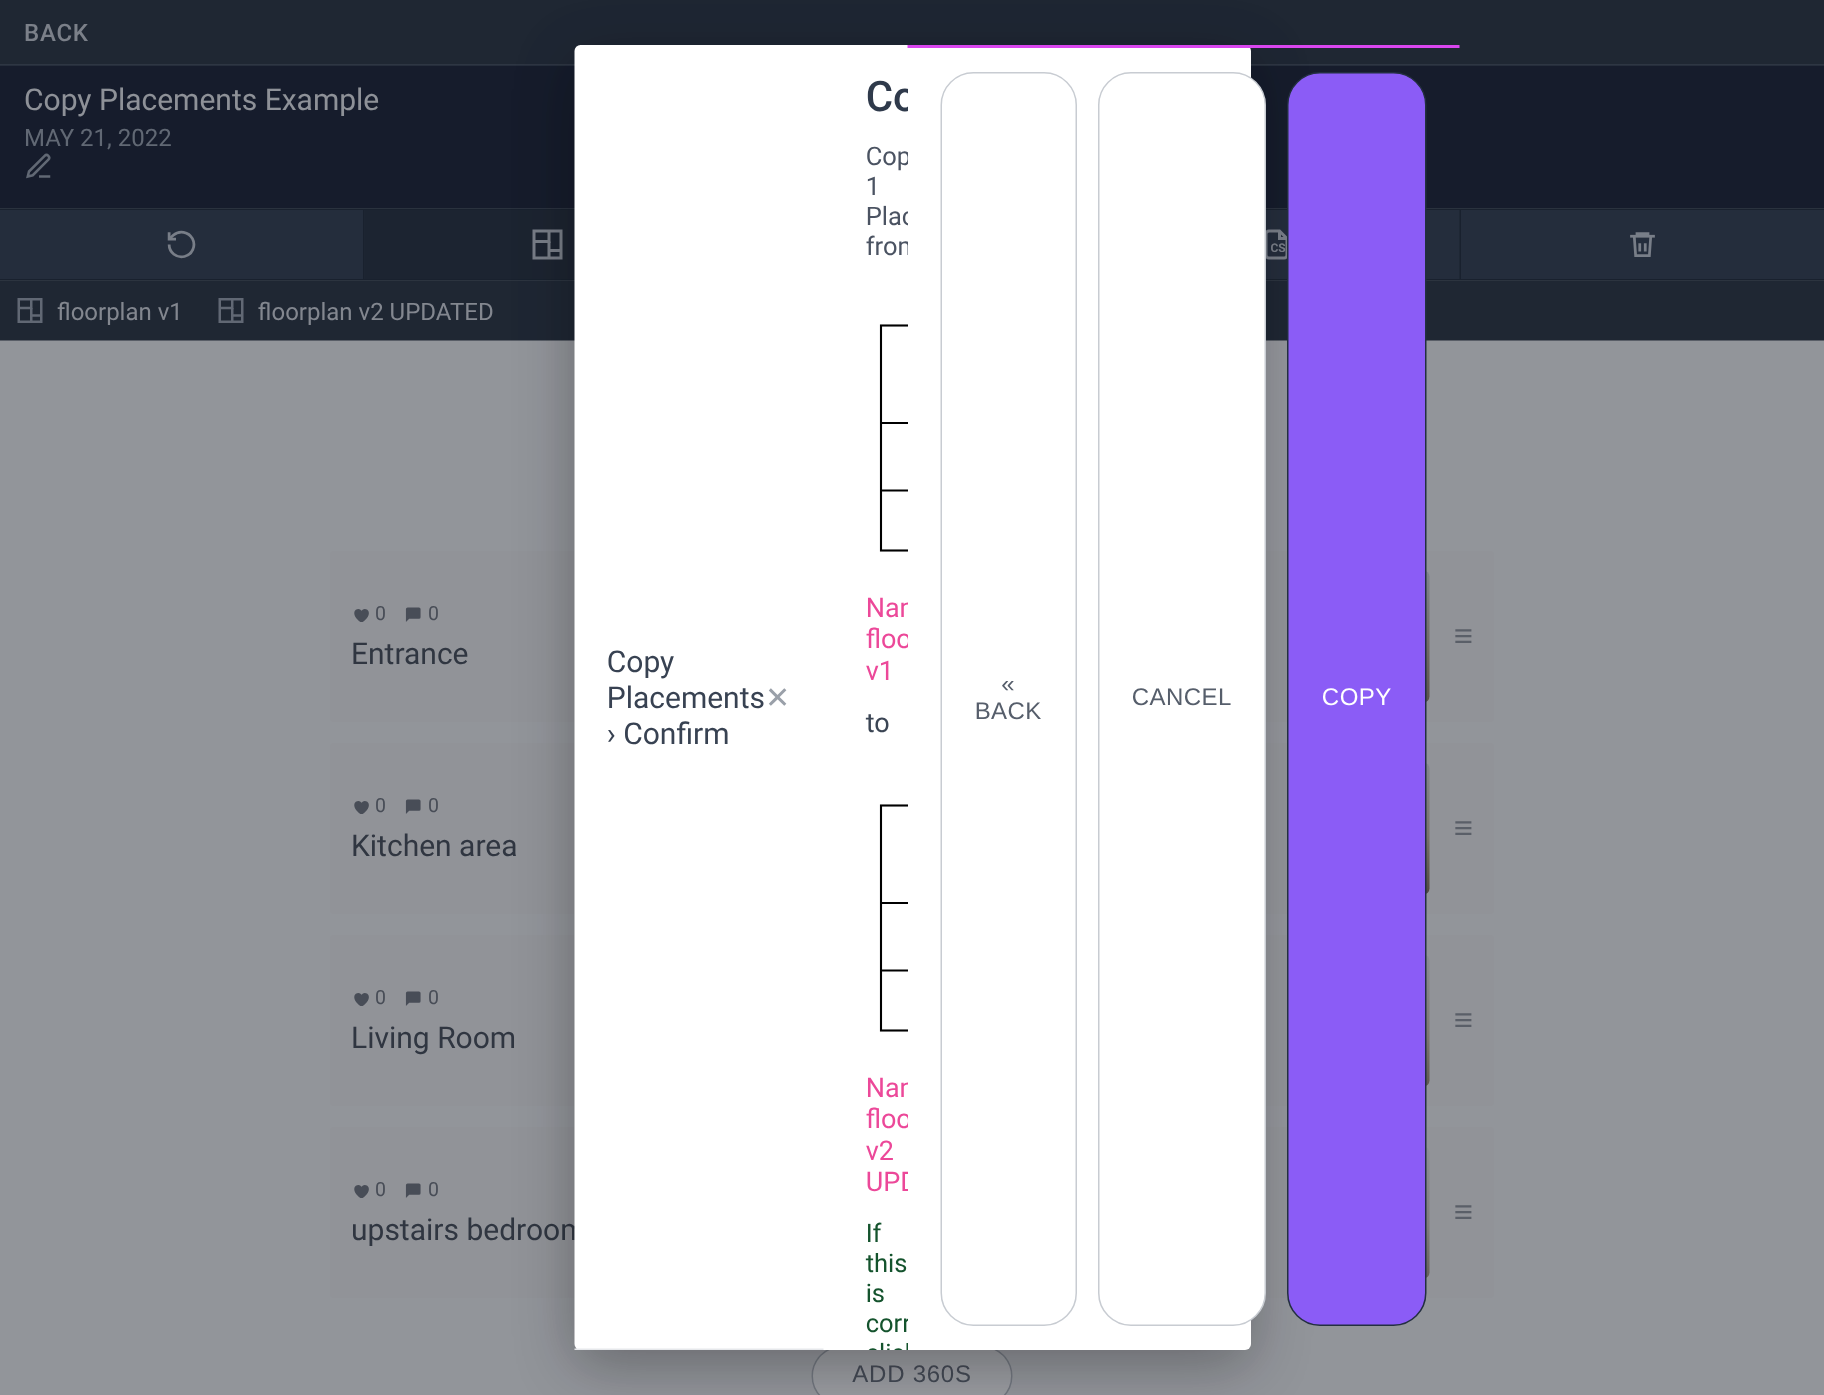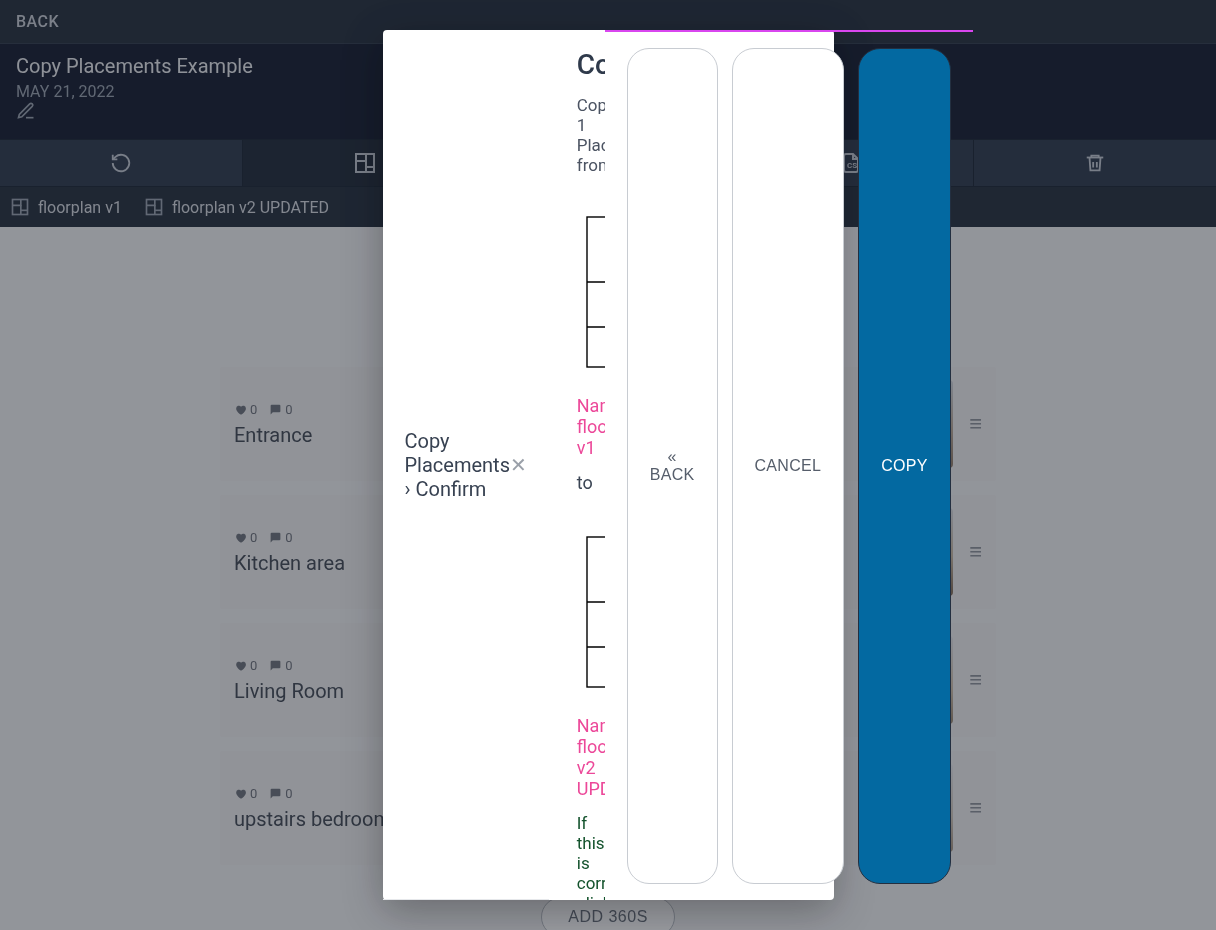--- a/index.html
+++ b/index.html
@@ -157,21 +157,21 @@
 .btn {
   border-radius: 22px;
   padding: 10px 22px;
   font-size:16px;
   cursor:pointer;
   border:1px solid #c8ccd2;
   background:#fff;
   color:#565e6b;
   letter-spacing:0.3px;
 }
-.btn.primary { background:#0369a1; color:#fff; border-color:#232f40;}
+.btn.primary { background:#8b5cf6; color:#fff; border-color:#232f40;}
 .csv-lbl { font-size:8px; font-weight:700; fill:currentColor; }
 </style>
 </head>
 <body>
 
 <div class="app">
   <div class="backbar">BACK</div>
 
   <div class="titlebar">
     <div>

